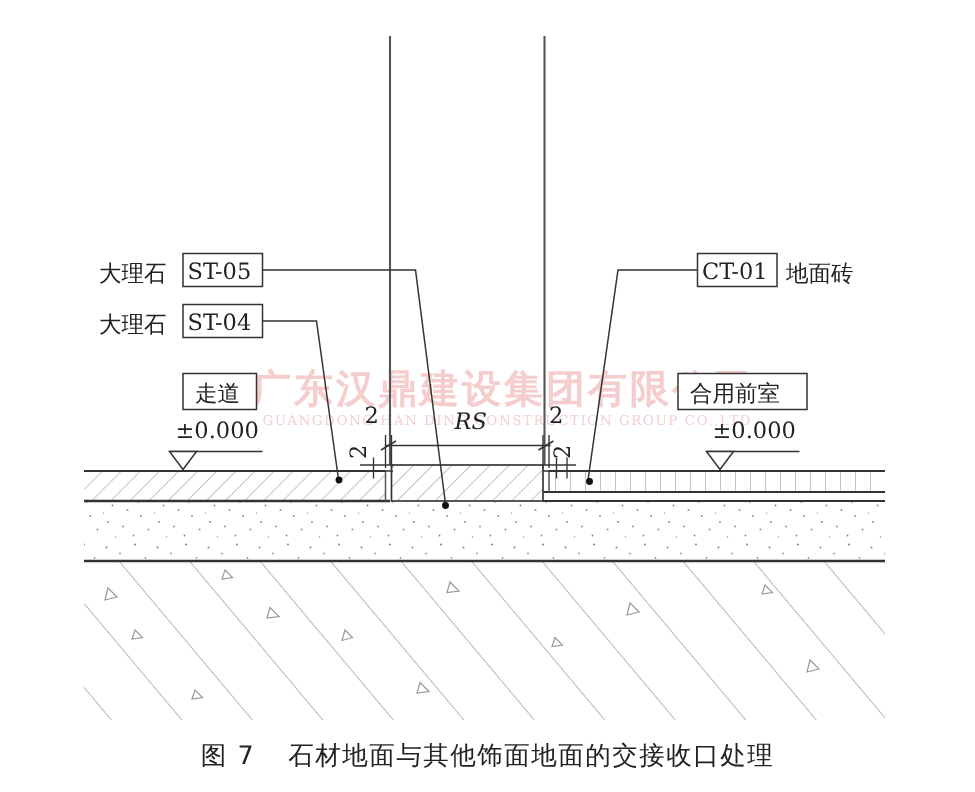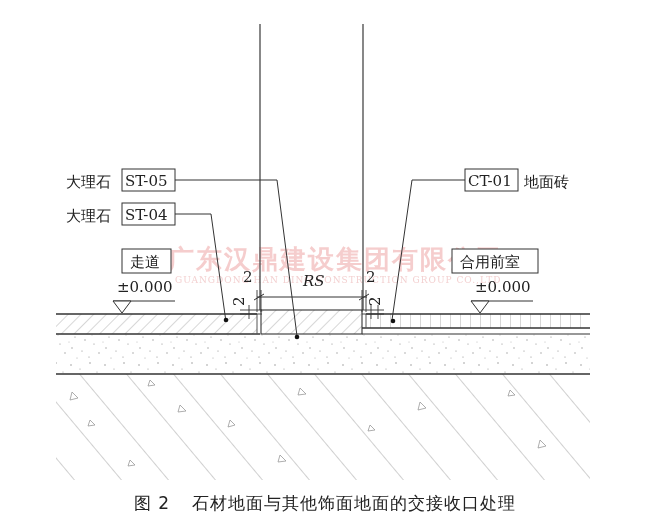--- a/index.html
+++ b/index.html
@@ -169,14 +169,14 @@
   <g>
     <rect x="452" y="249" width="86" height="24" fill="#fff" stroke="#333" stroke-width="1"></rect>
     <text class="lbl" x="460" y="267">合用前室</text>
     <text class="lbl" x="475" y="292">±0.000</text>
     <line x1="471" y1="301" x2="533" y2="301" stroke="#333" stroke-width="1"></line>
     <polygon points="471,301 489,301 480,313" fill="#fff" stroke="#333" stroke-width="1"></polygon>
   </g>
 </svg>
 
 <div class="caption">
-  <span class="fig">图 2</span><span>石材地面与其他饰面地面的交接收口处理</span>
+  <span class="fig">图 7</span><span>石材地面与其他饰面地面的交接收口处理</span>
 </div>
 
 </body></html>

